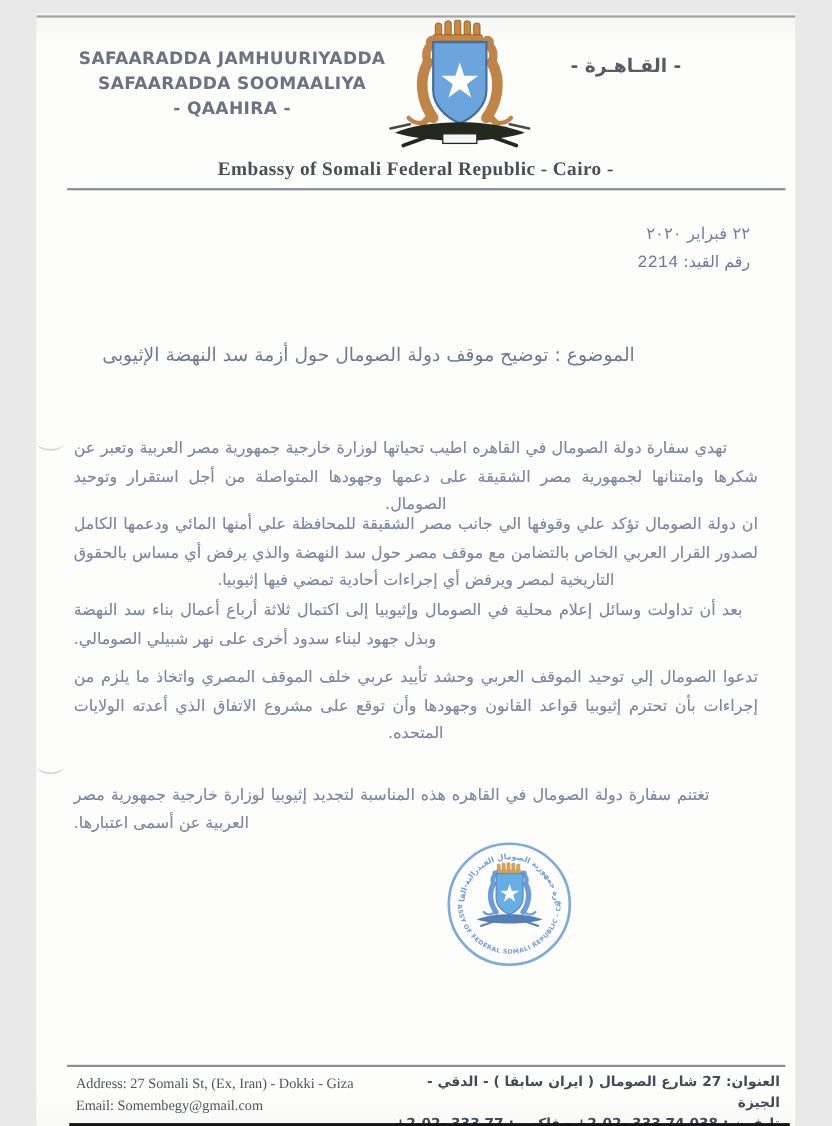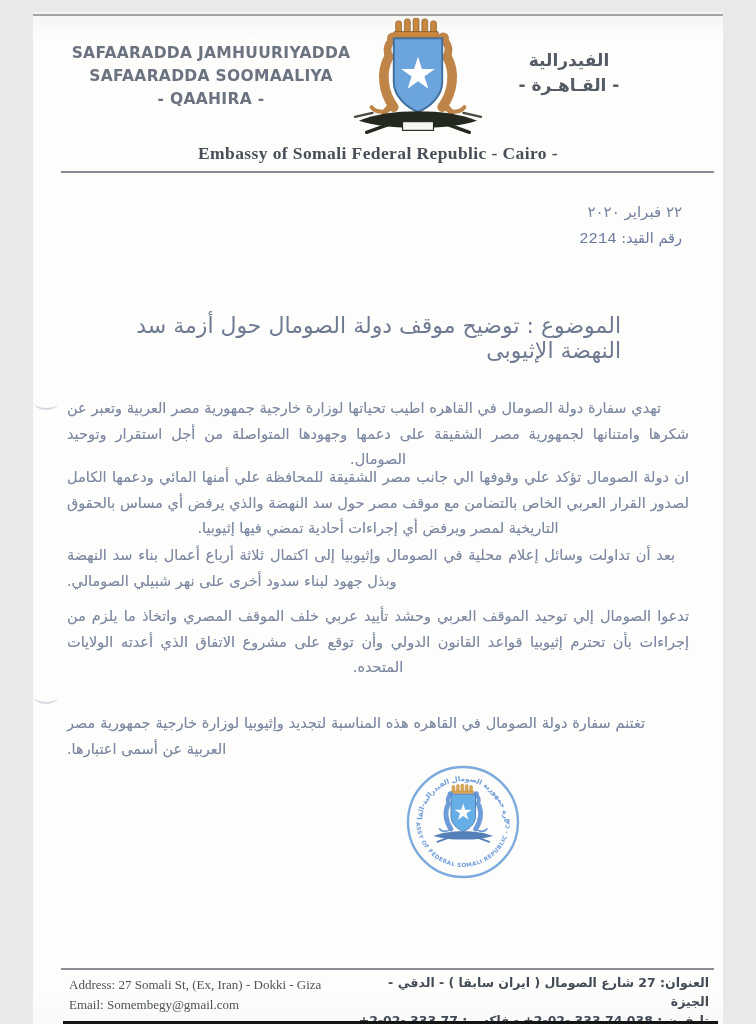--- a/index.html
+++ b/index.html
@@ -25,22 +25,22 @@
     font-size:17.5px;color:#474e57;letter-spacing:.4px;}
   .hdr-rule{position:absolute;top:159px;left:28px;right:9px;height:2px;background:#878c94;}
 
   
   .meta-block{position:absolute;top:191px;right:41px;direction:rtl;color:#7381a0;}
   .meta-date{font-size:15px;letter-spacing:1px;}
   .meta-reg{margin-top:9px;font-size:14.5px;color:#69789e;}
   .meta-reg .num{font-family:"Liberation Mono","DejaVu Sans Mono",monospace;font-size:15.5px;letter-spacing:1px;}
 
   
-  .subject{position:absolute;top:301px;left:60px;right:102px;direction:rtl;text-align:right;
-    font-size:22px;color:#6e7a92;}
+  .subject{position:absolute;top:301px;left:60px;right:83px;direction:rtl;text-align:left;
+    font-size:17px;color:#6e7a92;}
 
   
   .para{position:absolute;left:34px;right:34px;direction:rtl;text-align:justify;
     font-size:14.5px;line-height:25.5px;color:#7d89a2;margin:0;
     text-shadow:0 0 .4px rgba(125,137,162,.55);}
   .para.p1{top:384px;text-indent:28px;text-align-last:center;}
   .para.p2{top:453px;text-align-last:center;}
   .para.p3{top:531px;text-indent:14px;text-align-last:left;}
   .para.p4{top:592px;text-align-last:center;}
   .para.closing{top:699px;text-indent:44px;text-align-last:left;}
@@ -106,42 +106,41 @@
 
     <g>
       <path d="M14,106 C45,93 105,93 136,106 C105,116 45,116 14,106 Z" fill="#242920"></path>
       <path d="M22,118 L75,99 L128,118" stroke="#242920" stroke-width="3.5" fill="none" stroke-linecap="round"></path>
       <path d="M10,102 L28,98 M140,102 L122,98" stroke="#4a4a44" stroke-width="2.5" stroke-linecap="round"></path>
       <rect x="59" y="107" width="32" height="9" fill="#f6f6f3" stroke="#242920" stroke-width="1.2"></rect>
     </g>
   </svg>
 
   <div class="hdr-right">
-    <div>الفيدرالية</div>
     <div>- القـاهـرة -</div>
   </div>
 
   <div class="embassy-line">Embassy of Somali Federal Republic - Cairo -</div>
   <div class="hdr-rule"></div>
 
   <div class="meta-block">
     <div class="meta-date">٢٢ فبراير ٢٠٢٠</div>
     <div class="meta-reg">
       <span>رقم القيد:</span>
       <span class="num">2214</span>
     </div>
   </div>
 
   <div class="subject">الموضوع : توضيح موقف دولة الصومال حول أزمة سد النهضة الإثيوبى</div>
 
   <p class="para p1">تهدي سفارة دولة الصومال في القاهره اطيب تحياتها لوزارة خارجية جمهورية مصر العربية وتعبر عن شكرها وامتنانها لجمهورية مصر الشقيقة على دعمها وجهودها المتواصلة من أجل استقرار وتوحيد الصومال.</p>
   <p class="para p3">بعد أن تداولت وسائل إعلام محلية في الصومال وإثيوبيا إلى اكتمال ثلاثة أرباع أعمال بناء سد النهضة وبذل جهود لبناء سدود أخرى على نهر شبيلي الصومالي.</p>
   <p class="para p2">ان دولة الصومال تؤكد علي وقوفها الي جانب مصر الشقيقة للمحافظة علي أمنها المائي ودعمها الكامل لصدور القرار العربي الخاص بالتضامن مع موقف مصر حول سد النهضة والذي يرفض أي مساس بالحقوق التاريخية لمصر ويرفض أي إجراءات أحادية تمضي فيها إثيوبيا.</p>
-  <p class="para p4">تدعوا الصومال إلي توحيد الموقف العربي وحشد تأييد عربي خلف الموقف المصري واتخاذ ما يلزم من إجراءات بأن تحترم إثيوبيا قواعد القانون الدولي وأن توقع على مشروع الاتفاق الذي أعدته الولايات المتحده.</p>
-  <p class="para closing">تغتنم سفارة دولة الصومال في القاهره هذه المناسبة لتجديد وإثيوبيا لوزارة خارجية جمهورية مصر العربية عن أسمى اعتبارها.</p>
+  <p class="para p4">تدعوا الصومال إلي توحيد الموقف العربي وحشد تأييد عربي خلف الموقف المصري واتخاذ ما يلزم من إجراءات بأن تحترم إثيوبيا قواعد القانون وجهودها وأن توقع على مشروع الاتفاق الذي أعدته الولايات المتحده.</p>
+  <p class="para closing">تغتنم سفارة دولة الصومال في القاهره هذه المناسبة لتجديد إثيوبيا لوزارة خارجية جمهورية مصر العربية عن أسمى اعتبارها.</p>
 
   <svg class="stamp" width="128" height="120" viewBox="0 0 120 120">
     <defs>
       <path id="tp-top" d="M19,60 A41,41 0 0 1 101,60"></path>
       <path id="tp-bot" d="M13,58 A47,47 0 0 0 107,58"></path>
     </defs>
     <circle cx="60" cy="60" r="55" fill="none" stroke="#6b9fd8" stroke-width="2.4"></circle>
     <text font-size="7" fill="#5b8fd4" font-weight="bold">
       <textPath href="#tp-top" startOffset="50%" text-anchor="middle">سفارة جمهورية الصومال الفيدرالية-القاهرة</textPath>
     </text>

